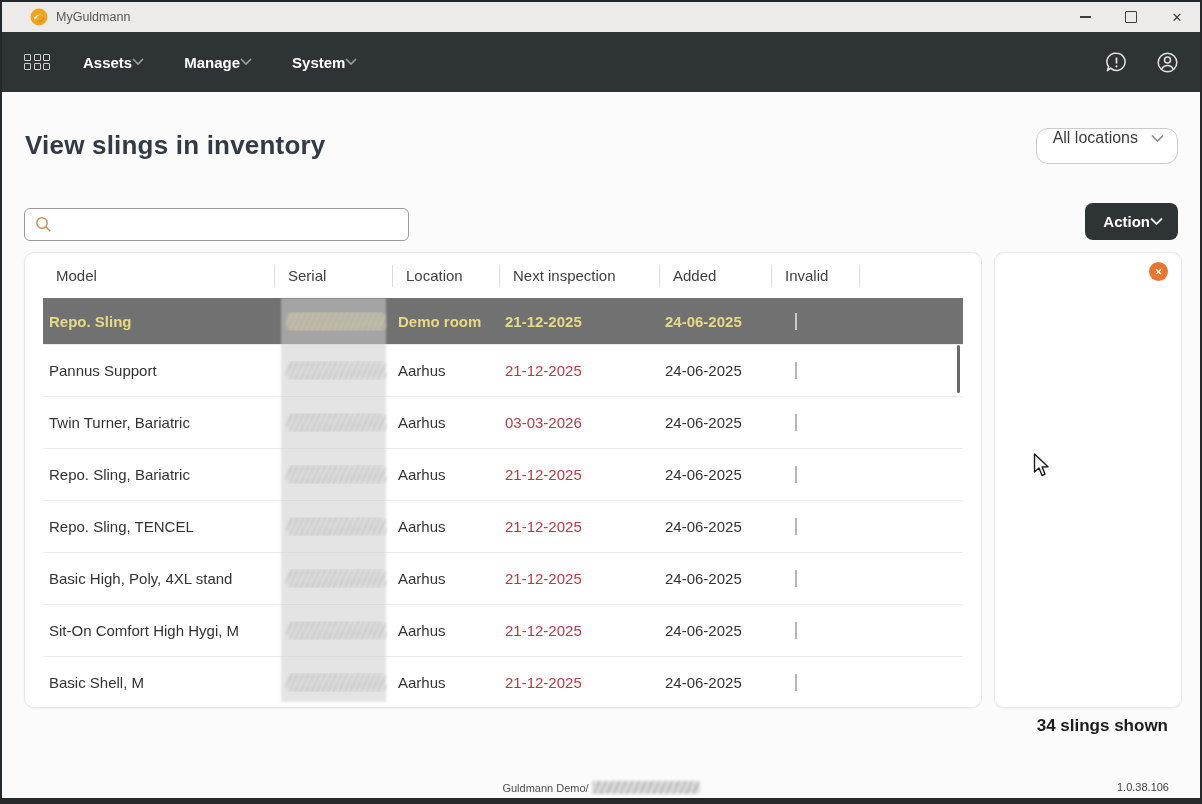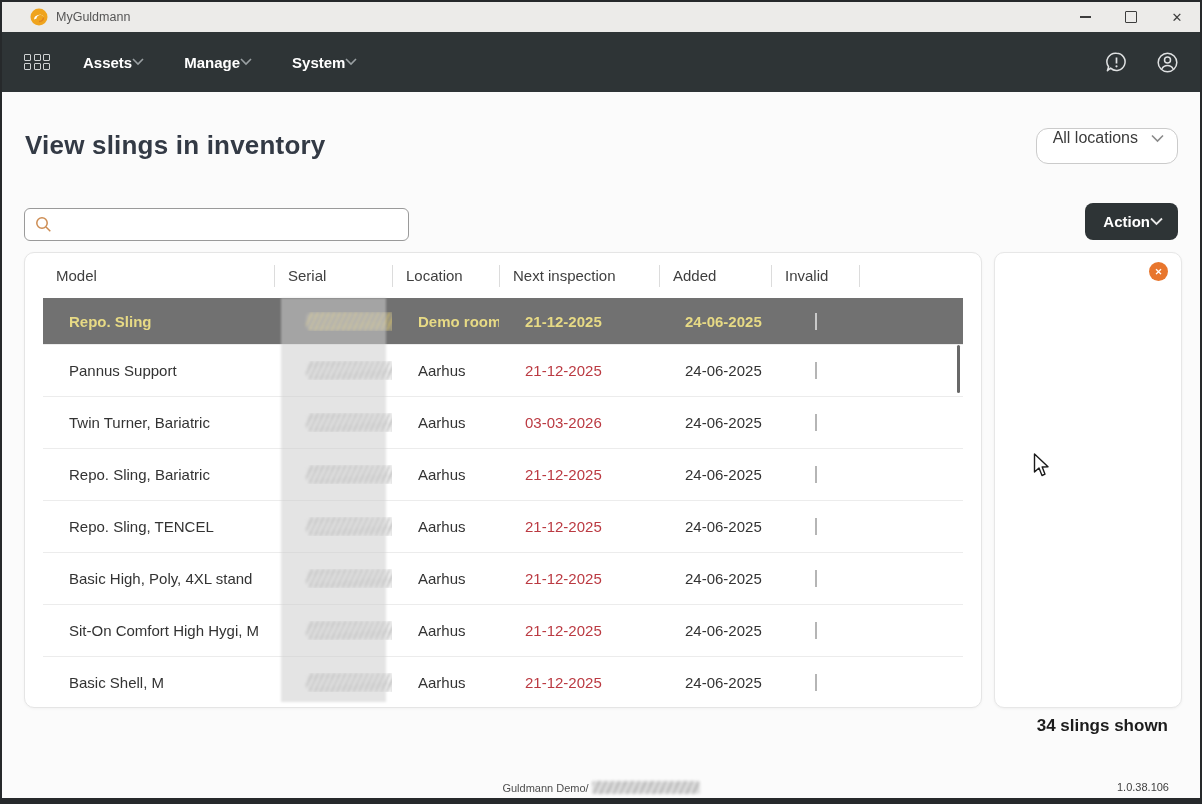--- a/index.html
+++ b/index.html
@@ -30,21 +30,21 @@
   .action-btn{position:absolute;top:201px;right:22px;height:37px;background:#2e3436;color:#fff;border:none;border-radius:8px;
     display:flex;align-items:center;padding:0 15px 0 18px;font-size:15px;font-weight:bold;font-family:inherit;cursor:default;text-align:right;}
   
   .table-card{position:absolute;left:22px;top:250px;width:958px;height:456px;box-sizing:border-box;background:#fff;
     border:1px solid #e5e5e5;border-radius:10px;box-shadow:0 1px 3px rgba(0,0,0,.04);overflow:hidden;}
   .grid-row{display:grid;grid-template-columns:231px 118px 107px 160px 112px 88px 1fr;align-items:center;margin:0 18px;}
   .thead{height:45px;font-size:15px;color:#3f3f3f;}
   .thead .cell{padding-left:13px;height:22px;line-height:22px;border-left:1px solid #dcdcdc;}
   .thead .cell:first-child{border-left:none;}
   .trow{height:51px;font-size:15px;color:#333;border-top:1px solid #ececec;}
-  .trow .cell{padding-left:26px;white-space:nowrap;overflow:hidden;}
+  .trow .cell{padding-left:6px;white-space:nowrap;overflow:hidden;}
   .trow .insp{color:#bb3a42;}
   .trow.sel{height:46px;background:#717171;color:#e7da85;font-weight:bold;border-top:none;}
   .trow.sel .insp{color:#e7da85;}
   .cb{width:17px;height:17px;box-sizing:border-box;border:1.5px solid #b5b5b5;border-radius:4px;background:#fff;margin-left:18px;}
   .sel .cb{background:#c9c9c9;border-color:#c9c9c9;}
   .serial-stripe{position:absolute;left:256px;top:45px;width:105px;height:404px;background:rgba(205,205,205,.55);filter:blur(1px);pointer-events:none;}
   .scrib{height:19px;width:100px;margin-left:6px;border-radius:6px;
     background:repeating-linear-gradient(115deg,rgba(105,105,105,.55) 0 2px,rgba(255,255,255,0) 2px 5px);filter:blur(1.4px);}
   .sel .scrib{background:repeating-linear-gradient(115deg,rgba(214,190,96,.95) 0 2px,rgba(255,255,255,.18) 2px 5px);}
   .scroll-thumb{position:absolute;left:932px;top:92px;width:3px;height:48px;background:#686868;border-radius:2px;}

